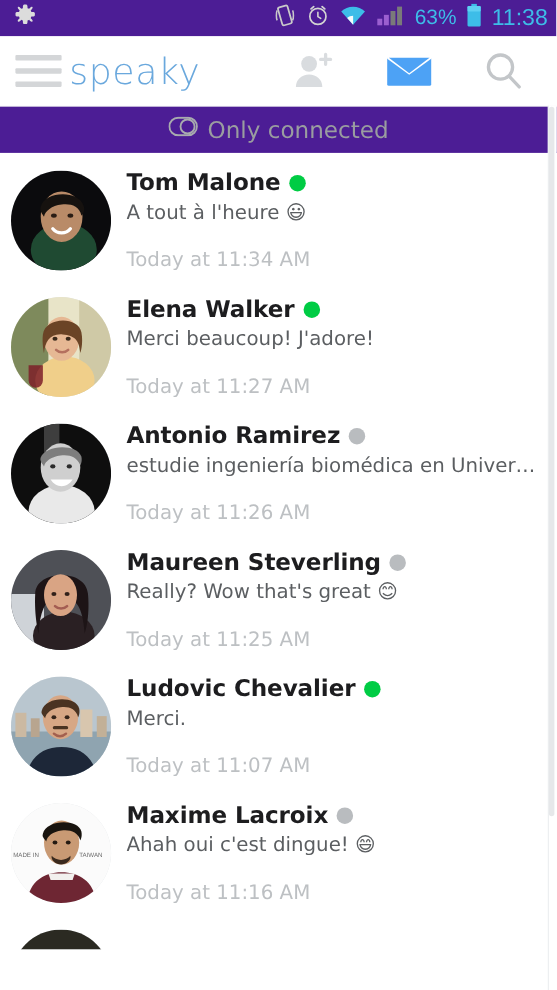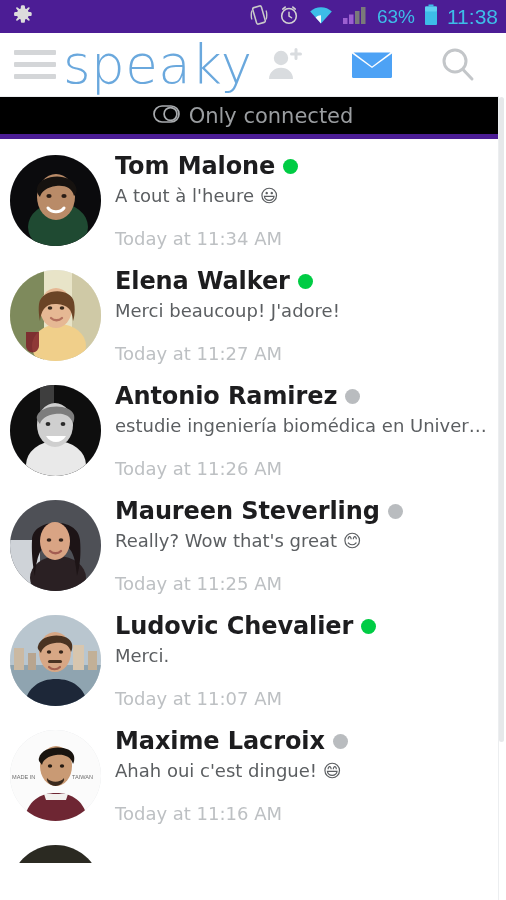--- a/index.html
+++ b/index.html
@@ -72,21 +72,21 @@
   .hamburger span {
     display: block;
     height: 5px;
     width: 42px;
     background: #d4d6d8;
     border-radius: 1px;
   }
   .brand {
     margin-left: 7px;
     color: #6aa8dd;
-    font-size: 53px;
+    font-size: 33px;
     font-weight: 300;
     letter-spacing: 0.5px;
     line-height: 1;
     font-family: "DejaVu Sans", sans-serif;
     white-space: nowrap;
   }
   .appbar-actions {
     margin-left: auto;
     display: flex;
     align-items: center;
@@ -104,27 +104,27 @@
 
   .appbar-divider {
     height: 1px;
     background: #eceef0;
     width: 100%;
   }
 
   
   .filterbar {
     height: 42px;
-    background: #000000;
+    background: #4c1d95;
     display: flex;
     align-items: center;
     justify-content: center;
     gap: 9px;
     cursor: pointer;
-    border-bottom: 5px solid #4c1d95;
+    border-bottom: 1px solid #4c1d95;
   }
   .filter-label {
     color: #9a9da0;
     font-size: 21px;
     font-weight: 400;
     font-family: "DejaVu Sans", sans-serif;
   }
 
   
   .list-wrap {
@@ -162,21 +162,21 @@
     flex: 1 1 auto;
     padding-right: 12px;
   }
   .conv-name-line {
     display: flex;
     align-items: center;
     gap: 8px;
     white-space: nowrap;
   }
   .conv-name {
-    font-size: 24px;
+    font-size: 21px;
     font-weight: bold;
     color: #1d1d1f;
     font-family: "DejaVu Sans", sans-serif;
     letter-spacing: -0.1px;
     text-align: center;
   }
   .dot {
     width: 15px;
     height: 15px;
     border-radius: 50%;

